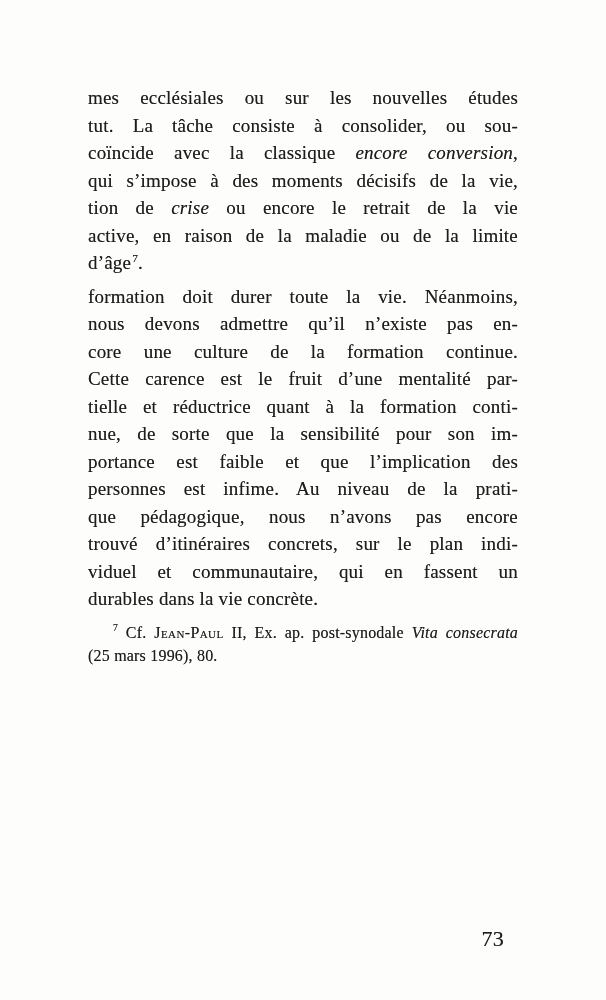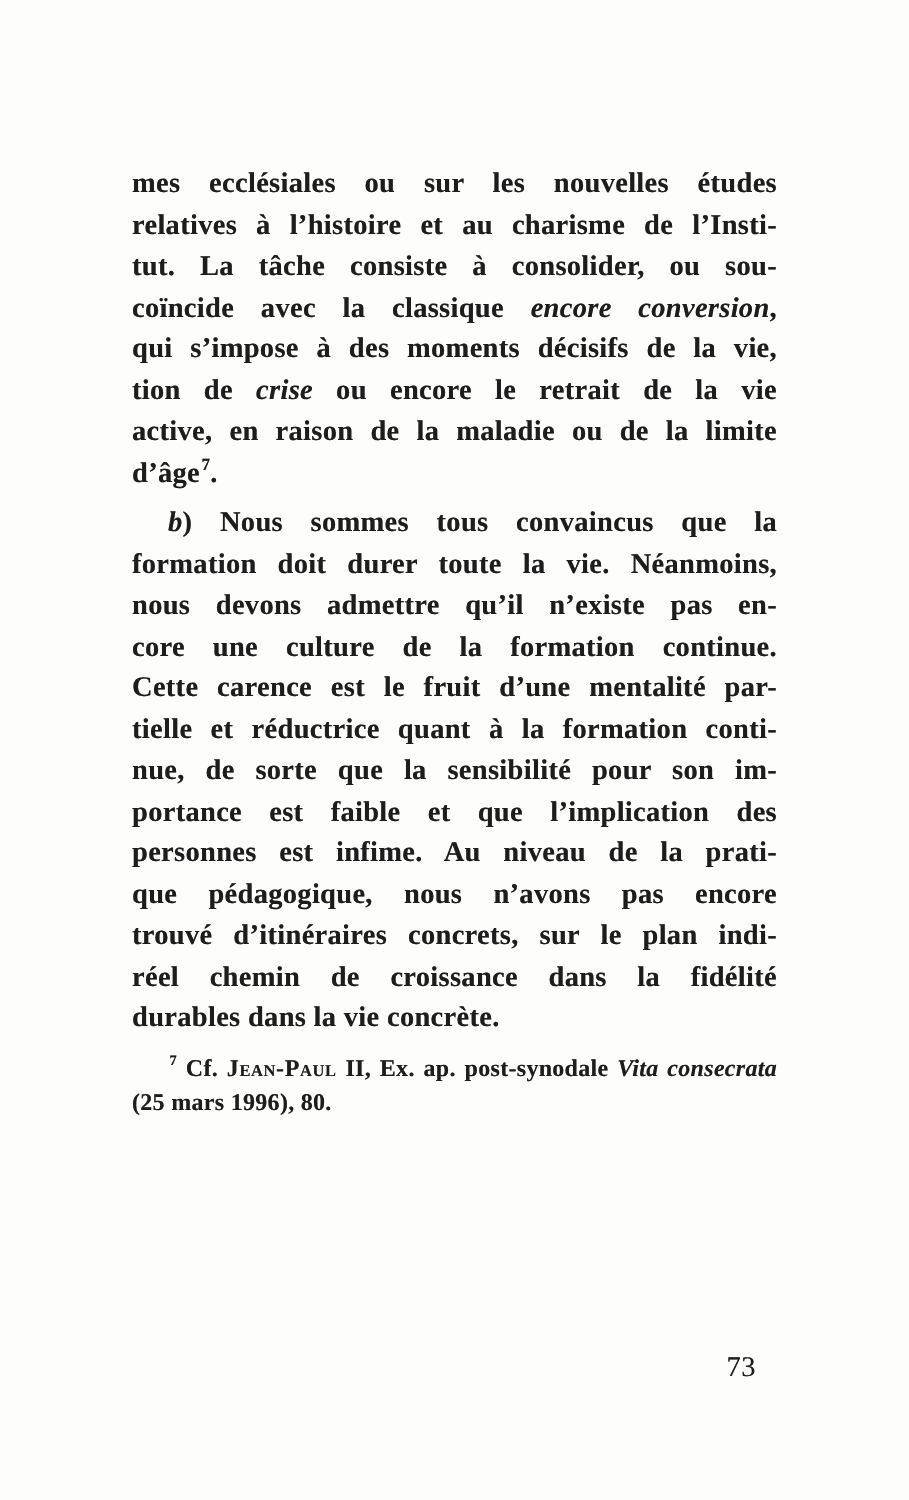--- a/index.html
+++ b/index.html
@@ -17,23 +17,22 @@
     position: relative;
     overflow: hidden;
   }
   .page {
     position: absolute;
     inset: 0;
   }
   .text-block {
     position: absolute;
     left: 88px;
-    top: 109px;
+    top: 84px;
     width: 430px;
-    font-weight: bold;
   }
   .para { margin: 0; }
   .para + .para { margin-top: 6px; }
   .line {
     font-size: 19px;
     line-height: 27.5px;
     text-align: left;
     letter-spacing: 0.2px;
     text-shadow: 0 0 0.4px rgba(20,20,20,0.55);
   }
@@ -50,56 +49,54 @@
     line-height: 0;
     margin-left: 1px;
   }
   .footnote { margin-top: 8px; }
   .footnote .line {
     font-size: 16px;
     line-height: 23px;
   }
   .page-number {
     position: absolute;
-    top: 901px;
+    top: 926px;
     right: 102px;
-    font-size: 19px;
+    font-size: 22px;
     letter-spacing: 0.3px;
     text-shadow: 0 0 0.4px rgba(20,20,20,0.55);
   }
 </style>
 </head>
 <body>
 
 <div class="page">
   <div class="text-block">
     <div id="paragraphs">
         <div class="para">
           <div class="line just"><span>mes ecclésiales ou sur les nouvelles études</span></div>
-          <div class="line just"><span>relatives à l’histoire et au charisme de l’Insti-</span></div>
           <div class="line just"><span>tut. La tâche consiste à consolider, ou sou-</span></div>
           <div class="line just"><span>coïncide avec la classique </span><span class="it">encore conversion</span><span>,</span></div>
           <div class="line just"><span>qui s’impose à des moments décisifs de la vie,</span></div>
           <div class="line just"><span>tion de </span><span class="it">crise</span><span> ou encore le retrait de la vie</span></div>
           <div class="line just"><span>active, en raison de la maladie ou de la limite</span></div>
           <div class="line"><span>d’âge</span><span class="sup">7</span><span>.</span></div>
         </div>
         <div class="para">
-          <div class="line just ind"><span class="it">b</span><span>) Nous sommes tous convaincus que la</span></div>
           <div class="line just"><span>formation doit durer toute la vie. Néanmoins,</span></div>
           <div class="line just"><span>nous devons admettre qu’il n’existe pas en-</span></div>
           <div class="line just"><span>core une culture de la formation continue.</span></div>
           <div class="line just"><span>Cette carence est le fruit d’une mentalité par-</span></div>
           <div class="line just"><span>tielle et réductrice quant à la formation conti-</span></div>
           <div class="line just"><span>nue, de sorte que la sensibilité pour son im-</span></div>
           <div class="line just"><span>portance est faible et que l’implication des</span></div>
           <div class="line just"><span>personnes est infime. Au niveau de la prati-</span></div>
           <div class="line just"><span>que pédagogique, nous n’avons pas encore</span></div>
           <div class="line just"><span>trouvé d’itinéraires concrets, sur le plan indi-</span></div>
-          <div class="line just"><span>réel chemin de croissance dans la fidélité</span></div>
+          <div class="line just"><span>viduel et communautaire, qui en fassent un</span></div>
           <div class="line"><span>durables dans la vie concrète.</span></div>
         </div>
       </div>
     <div id="footnote" class="footnote">
         <div class="line just ind"><span class="sup">7</span><span> Cf. </span><span class="sc">Jean-Paul</span><span> II, Ex. ap. post-synodale </span><span class="it">Vita consecrata</span></div>
         <div class="line"><span>(25 mars 1996), 80.</span></div>
       </div>
   </div>
   <div class="page-number">73</div>
 </div>

